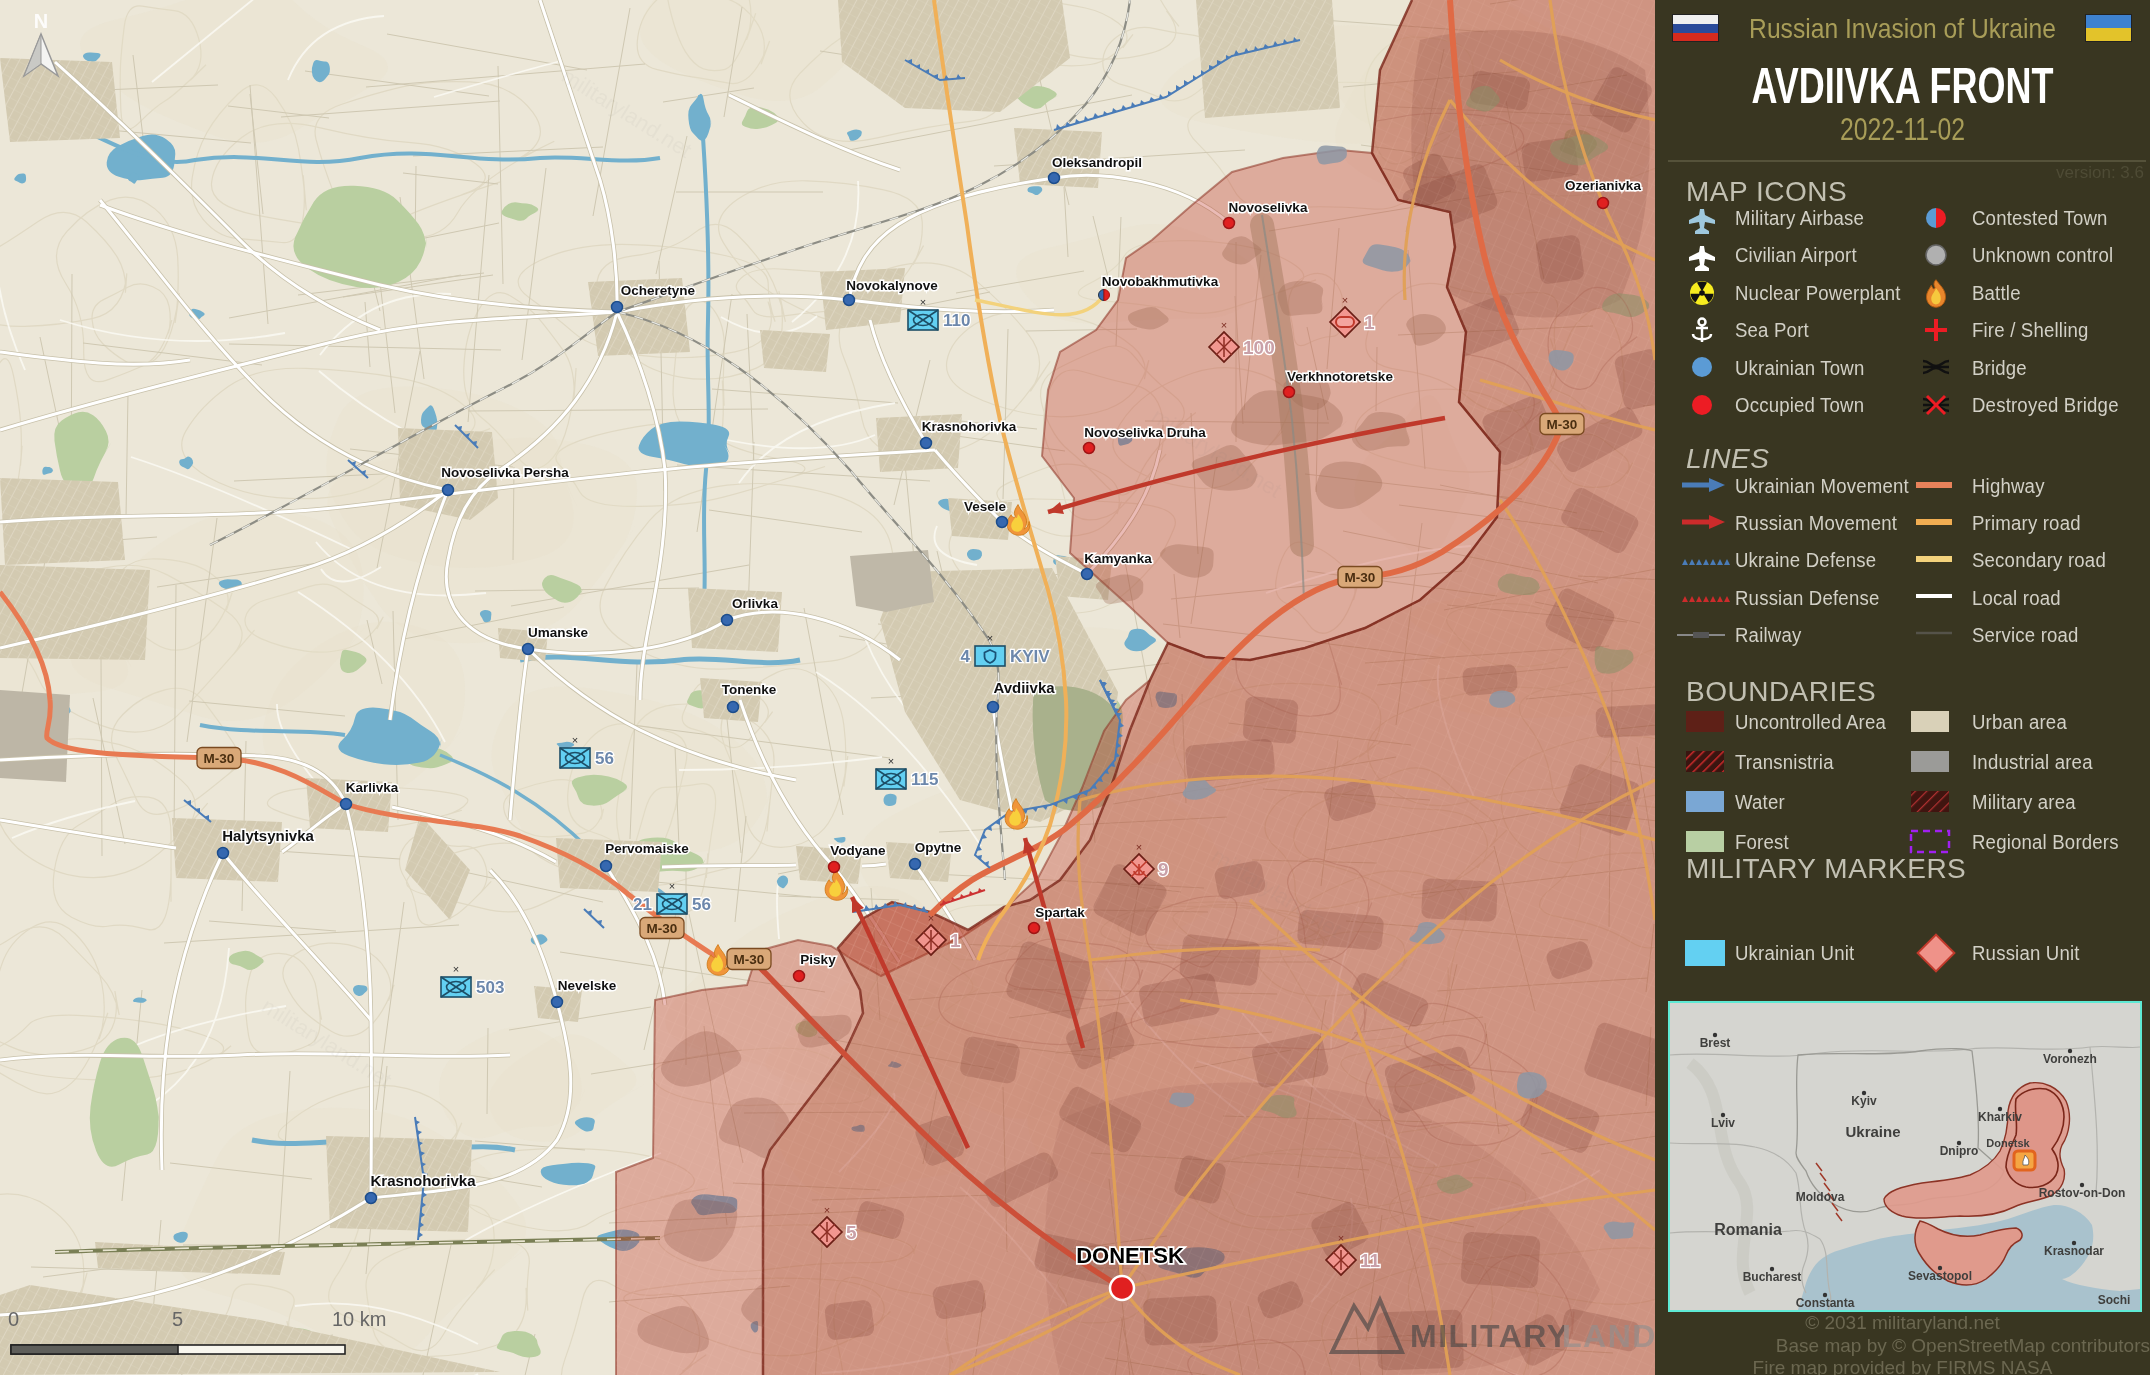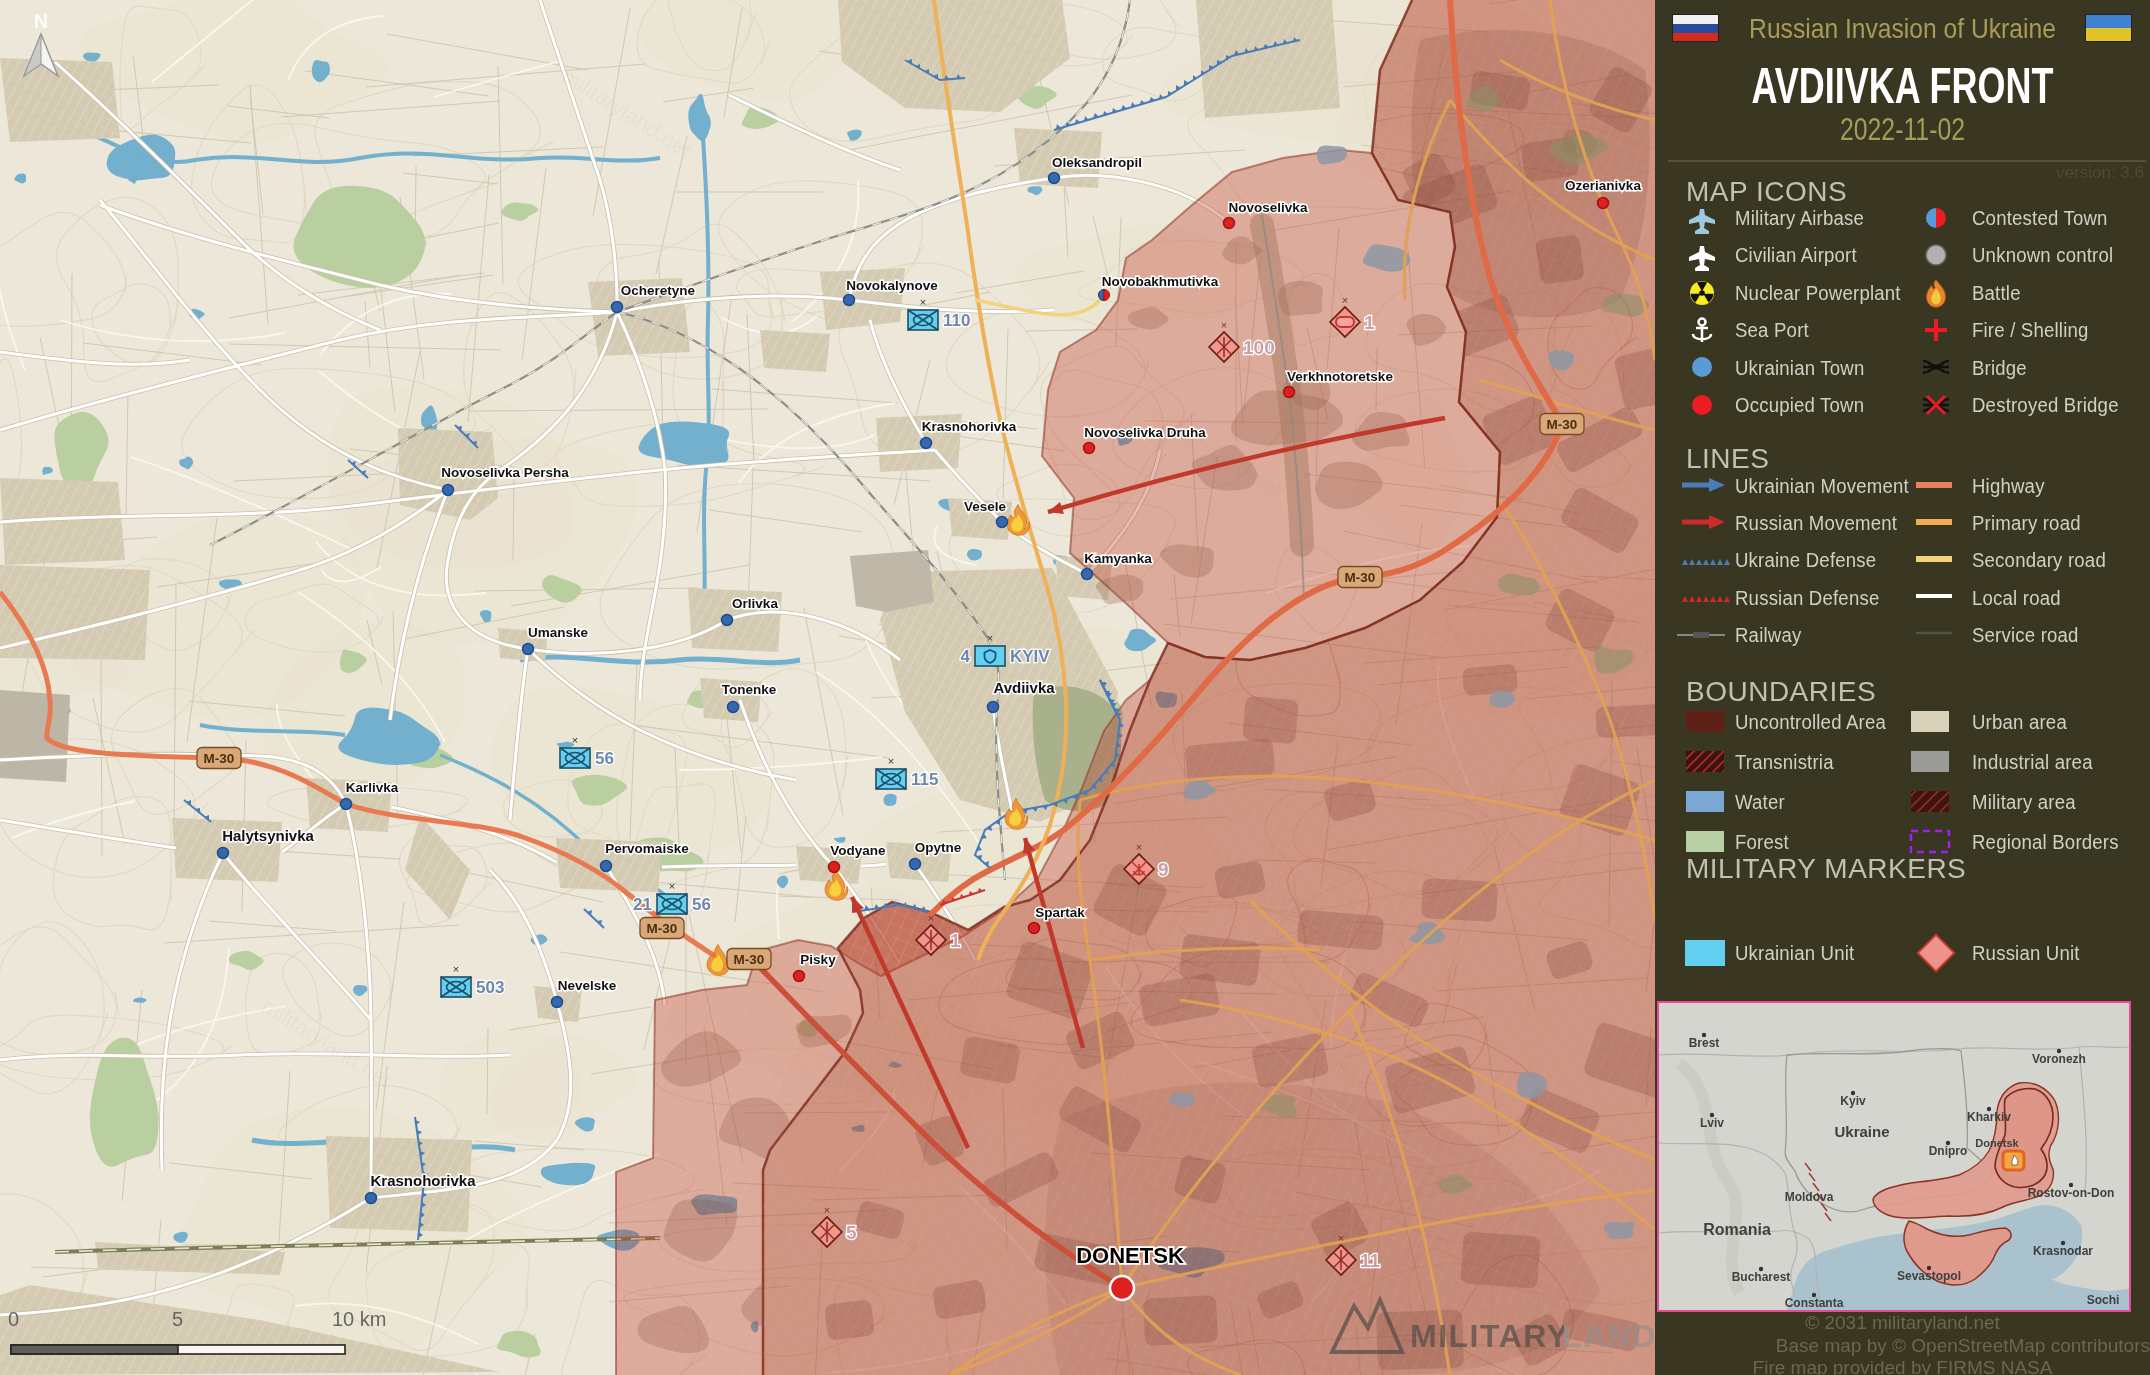--- a/index.html
+++ b/index.html
@@ -1183,21 +1183,21 @@
   <div class="lbl" style="left:80px;top:319px;">Sea Port</div>
   <div class="lbl" style="left:80px;top:357px;">Ukrainian Town</div>
   <div class="lbl" style="left:80px;top:394px;">Occupied Town</div>
   <div class="lbl" style="left:317px;top:207px;">Contested Town</div>
   <div class="lbl" style="left:317px;top:244px;">Unknown control</div>
   <div class="lbl" style="left:317px;top:282px;">Battle</div>
   <div class="lbl" style="left:317px;top:319px;">Fire / Shelling</div>
   <div class="lbl" style="left:317px;top:357px;">Bridge</div>
   <div class="lbl" style="left:317px;top:394px;">Destroyed Bridge</div>
 
-  <div class="hdr" style="top:443px;">LINES</div>
+  <div class="hdr" style="top:443px;font-style:italic;">LINES</div>
   <svg class="ico" style="left:0;top:470px;" width="495" height="185" viewBox="0 0 495 185">
     <line x1="27" y1="15" x2="58" y2="15" stroke="#4a7cb8" stroke-width="5"></line>
       <polygon points="70,15 54,8 54,22" fill="#4a7cb8"></polygon>
     <line x1="27" y1="52" x2="58" y2="52" stroke="#cc2b2b" stroke-width="5"></line>
       <polygon points="70,52 54,45 54,59" fill="#cc2b2b"></polygon>
     <g fill="#4a7cb8">
         <polygon points="27,95 33,95 30,89"></polygon> 
         <polygon points="34,95 40,95 37,89"></polygon> 
         <polygon points="41,95 47,95 44,89"></polygon> 
         <polygon points="48,95 54,95 51,89"></polygon> 
@@ -1264,21 +1264,21 @@
   <div class="lbl" style="left:317px;top:831px;">Regional Borders</div>
 
   <div class="hdr" style="top:853px;text-align:right;">MILITARY MARKERS</div>
   <svg class="ico" style="left:0;top:930px;" width="495" height="50" viewBox="0 0 495 50">
     <rect x="30" y="10" width="40" height="26" fill="#63d0f2"></rect>
     <rect x="268" y="10" width="26" height="26" fill="#ef9289" stroke="#c0392b" stroke-width="2" transform="rotate(45 281 23)"></rect>
   </svg>
   <div class="lbl" style="left:80px;top:942px;">Ukrainian Unit</div>
   <div class="lbl" style="left:317px;top:942px;">Russian Unit</div>
 
-  <div style="position:absolute;left:2px;top:1001px;width:474px;height:311px;border:2px solid #ec4899;">
+  <div style="position:absolute;left:13px;top:1001px;width:474px;height:311px;border:2px solid #5eead4;">
     <svg width="470" height="307" viewBox="0 0 470 307">
         <rect width="470" height="307" fill="#d5d5d0"></rect>
         <path d="M 20,60 C 60,90 40,140 70,180 C 90,210 60,250 80,290" stroke="#c6c6be" stroke-width="12" fill="none" opacity="0.6"></path>
         <path d="M 128,307 L 136,280 C 142,262 152,252 170,247 C 188,241 206,236 224,233 C 240,231 262,228 280,226 C 298,224 320,221 338,216 C 354,211 370,204 384,202 C 396,201 414,208 422,222 C 426,240 420,252 412,262 C 404,272 396,276 392,276 C 404,282 428,286 450,288 L 470,286 L 470,307 Z" fill="#a9c2cd"></path>
         <g stroke="#b3b3ae" stroke-width="1.2" fill="none">
           <path d="M 0,52 C 50,48 100,58 150,50 C 200,44 250,52 300,46 C 340,42 380,50 420,44 C 440,42 460,46 470,44"></path>
           <path d="M 0,140 C 30,142 60,138 85,144 C 105,148 118,158 126,170"></path>
           <path d="M 0,230 C 40,226 80,232 120,228 C 132,226 140,230 150,236"></path>
           <path d="M 420,44 C 424,90 430,140 426,190"></path>
           <path d="M 150,236 C 160,250 155,270 160,290 C 162,298 160,303 158,307"></path>

